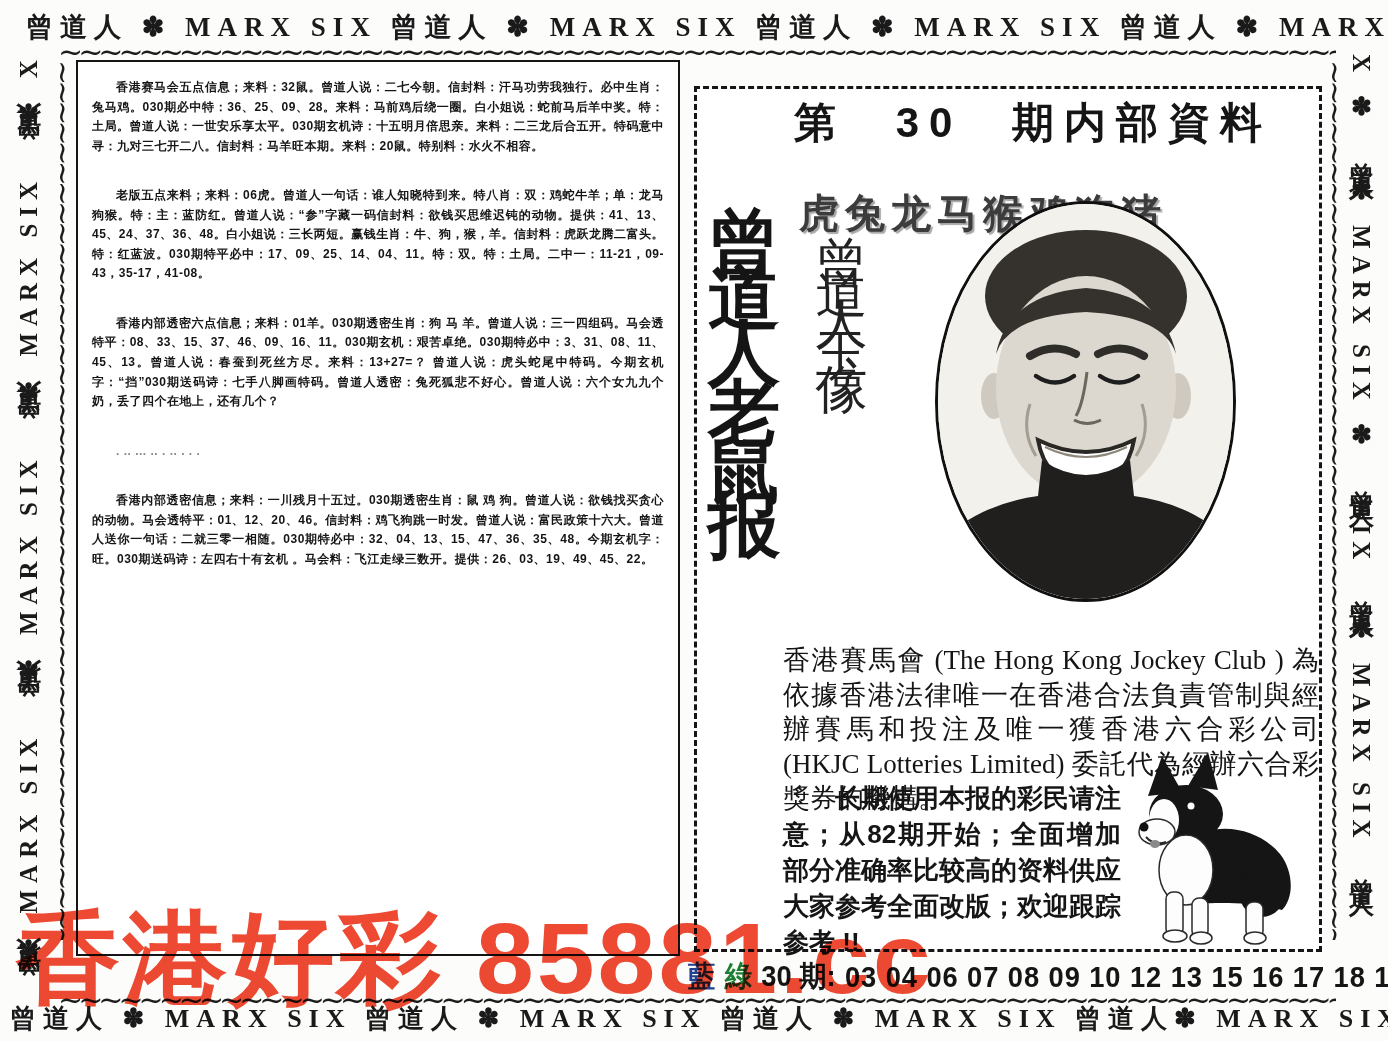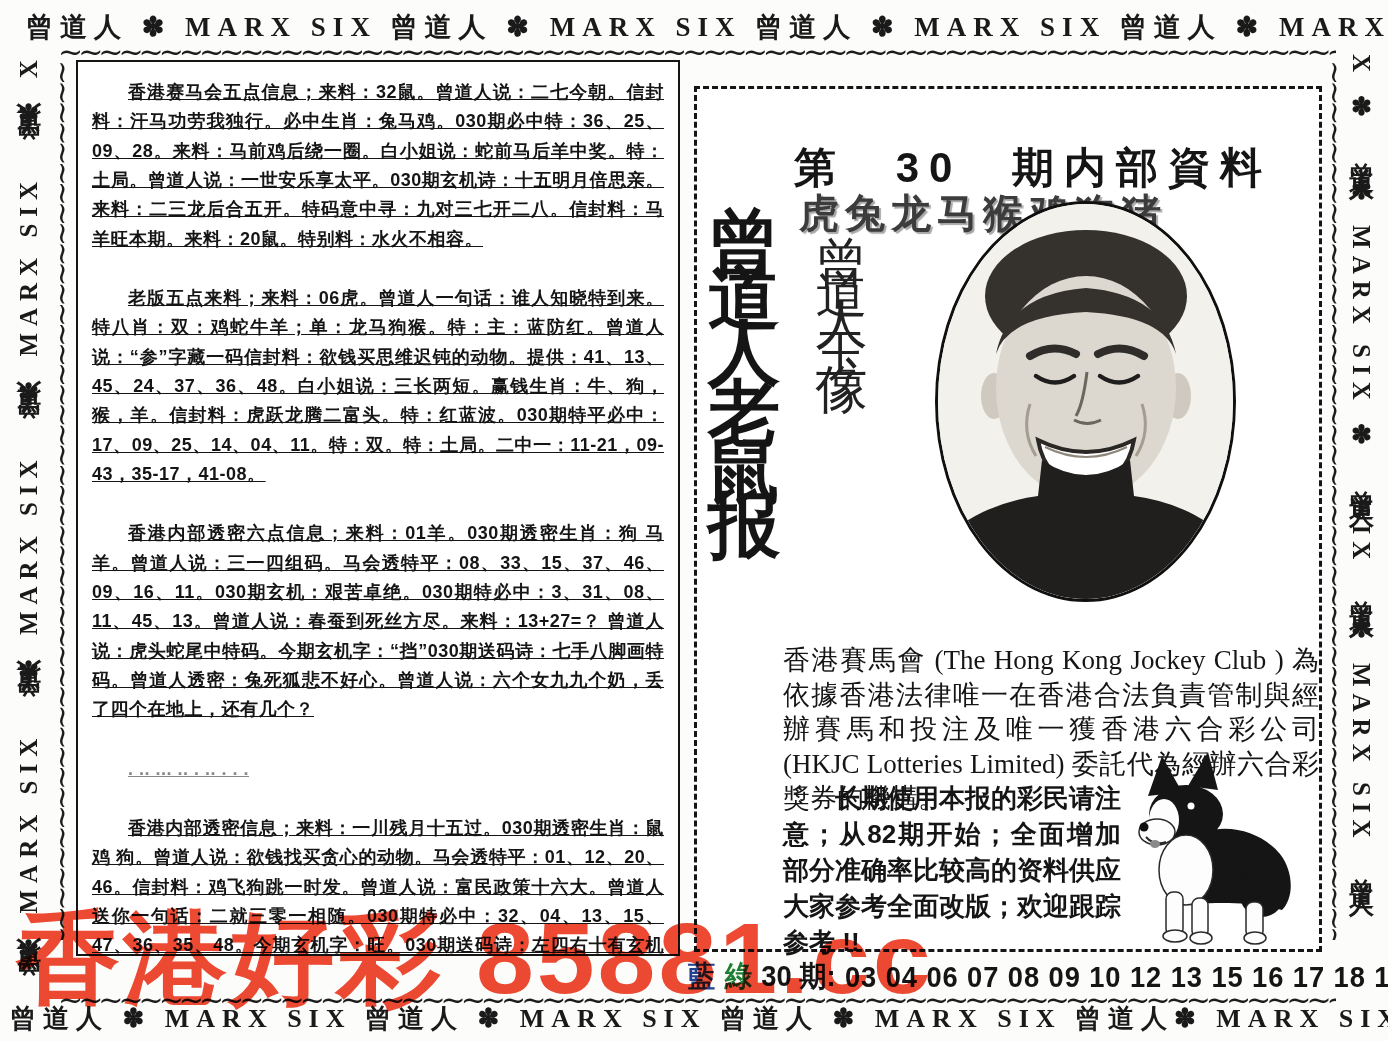--- a/index.html
+++ b/index.html
@@ -23,29 +23,29 @@
   .wave-top{top:46px;left:58px;right:52px;}
   .wave-bottom{top:994px;left:58px;right:52px;}
   .wave-v{width:14px;height:880px;writing-mode:vertical-rl;line-height:14px;}
   .wave-left{left:56px;top:60px;}
   .wave-right{left:1328px;top:60px;}
 
   
   .left-panel{position:absolute;left:76px;top:60px;width:604px;height:896px;
     border:2px solid #151515;background:#fff;box-sizing:border-box;
     padding:16px 14px 6px 14px;overflow:hidden;}
-  .left-panel p{margin:0 0 30px 0;font-size:18px;font-weight:700;line-height:1.63;
-    text-align:justify;text-indent:2em;letter-spacing:.5px;text-decoration:underline;}
+  .left-panel p{margin:0 0 30px 0;font-size:12px;font-weight:700;line-height:1.63;
+    text-align:justify;text-indent:2em;letter-spacing:.5px;}
   .smudge{font-size:9px;color:#888;margin:-16px 0 12px 70px;letter-spacing:3px;text-indent:0;}
 
   
   .right-panel{position:absolute;left:694px;top:86px;width:628px;height:866px;
     border:3px dashed #151515;background:#fff;box-sizing:border-box;overflow:visible;}
   .issue-title{position:absolute;top:6px;left:70px;right:20px;text-align:center;
-    font-size:42px;font-weight:800;letter-spacing:10px;word-spacing:28px;white-space:nowrap;margin-top:45px;}
+    font-size:42px;font-weight:800;letter-spacing:10px;word-spacing:28px;white-space:nowrap;}
   .zodiac-line{position:absolute;top:66px;left:102px;font-size:40px;font-weight:700;
     letter-spacing:6px;color:#3c3c3c;text-shadow:2px 2px 1px #a8a8a8;white-space:nowrap;z-index:1;margin-top:31px;}
   .vertical-title{position:absolute;left:4px;top:58px;height:800px;
     writing-mode:vertical-rl;text-orientation:upright;font-family:"Liberation Serif",serif;
     font-size:72px;font-weight:900;letter-spacing:57px;line-height:86px;white-space:nowrap;}
   .portrait-caption{position:absolute;left:112px;top:106px;height:470px;
     writing-mode:vertical-rl;text-orientation:upright;font-family:"Liberation Serif",serif;
     font-size:52px;font-weight:500;letter-spacing:32px;line-height:64px;color:#222;white-space:nowrap;}
   .portrait{position:absolute;left:238px;top:112px;width:295px;height:395px;
     border:3px solid #101010;border-radius:50%;overflow:hidden;background:#f3f1ec;z-index:2;}

